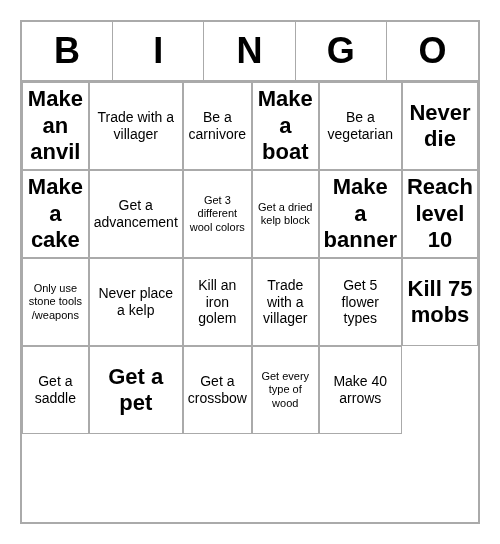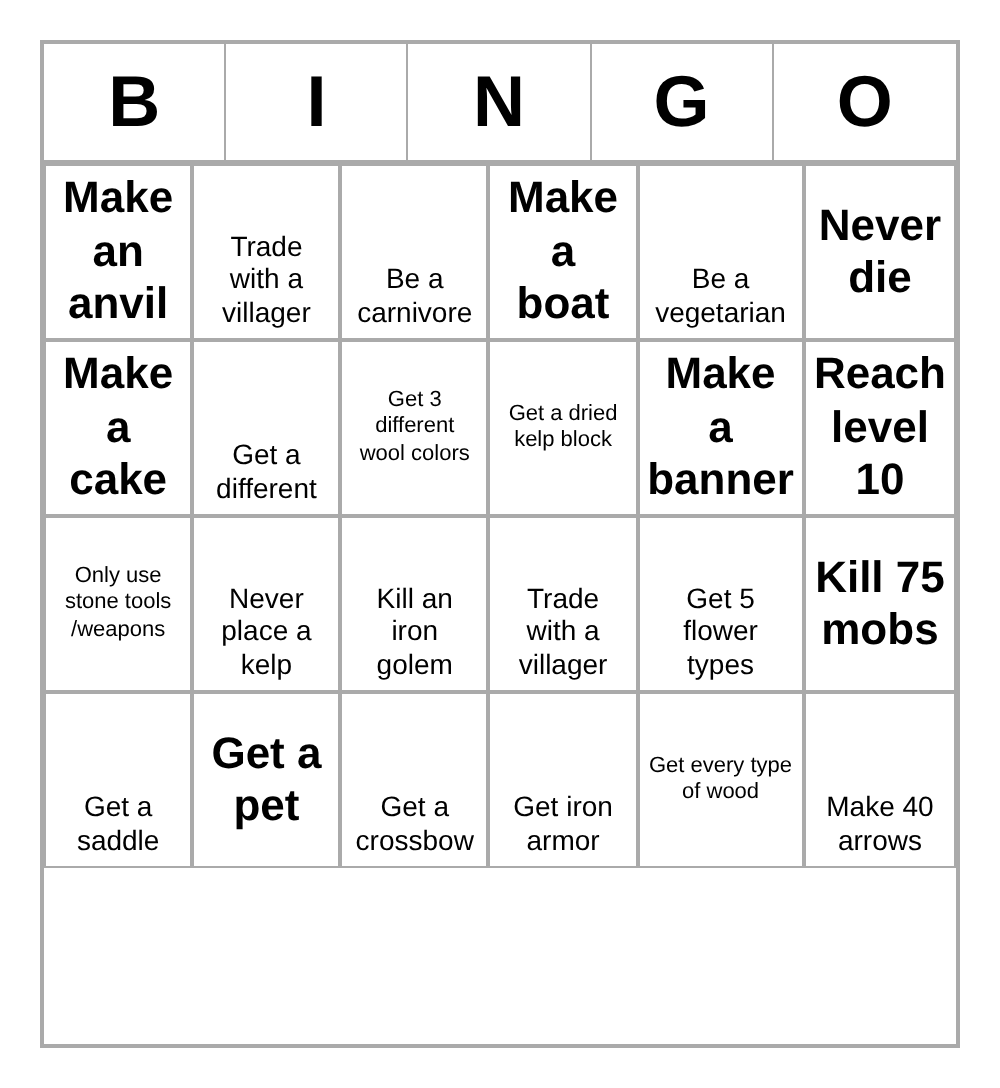--- a/index.html
+++ b/index.html
@@ -45,21 +45,20 @@
       line-height: 1.2;
       position: relative;
     }
     .bingo-cell.large-text {
       font-size: 22px;
       font-weight: bold;
     }
     .bingo-cell.medium-text {
       font-size: 14px;
       font-weight: normal;
-      align-items: flex-end;
     }
     .bingo-cell.small-text {
       font-size: 11px;
       font-weight: normal;
     }
     .cell-text {
       display: block;
     }
   </style>
 </head>
@@ -89,21 +88,21 @@
       <div class="bingo-cell medium-text">
         <span class="cell-text">Be a vegetarian</span>
       </div>
       <div class="bingo-cell large-text">
         <span class="cell-text">Never die</span>
       </div>
       <div class="bingo-cell large-text">
         <span class="cell-text">Make a cake</span>
       </div>
       <div class="bingo-cell medium-text">
-        <span class="cell-text">Get a different</span>
+        <span class="cell-text">Get a advancement</span>
       </div>
       <div class="bingo-cell small-text">
         <span class="cell-text">Get 3 different wool colors</span>
       </div>
       <div class="bingo-cell small-text">
         <span class="cell-text">Get a dried kelp block</span>
       </div>
       <div class="bingo-cell large-text">
         <span class="cell-text">Make a banner</span>
       </div>
@@ -130,23 +129,20 @@
       </div>
       <div class="bingo-cell medium-text">
         <span class="cell-text">Get a saddle</span>
       </div>
       <div class="bingo-cell large-text">
         <span class="cell-text">Get a pet</span>
       </div>
       <div class="bingo-cell medium-text">
         <span class="cell-text">Get a crossbow</span>
       </div>
-      <div class="bingo-cell medium-text">
-        <span class="cell-text">Get iron armor</span>
-      </div>
       <div class="bingo-cell small-text">
         <span class="cell-text">Get every type of wood</span>
       </div>
       <div class="bingo-cell medium-text">
         <span class="cell-text">Make 40 arrows</span>
       </div>
     </div>
 </div>
 
 </body></html>

